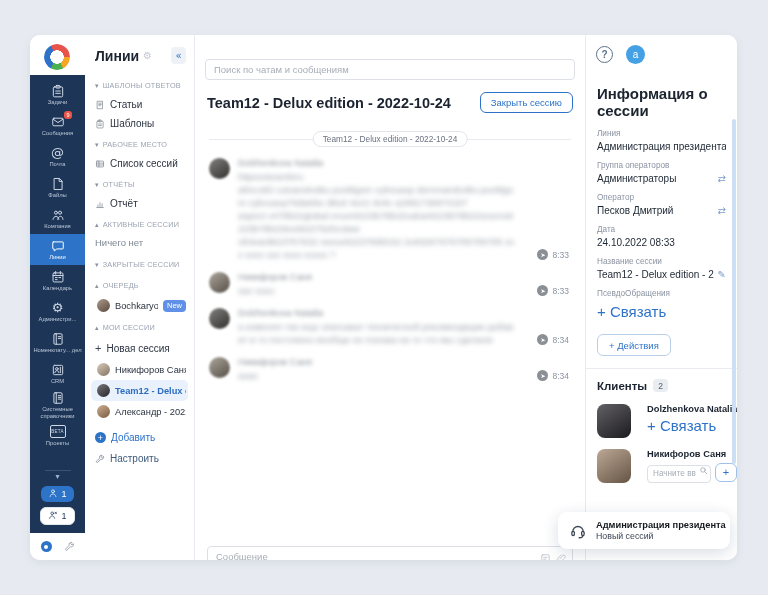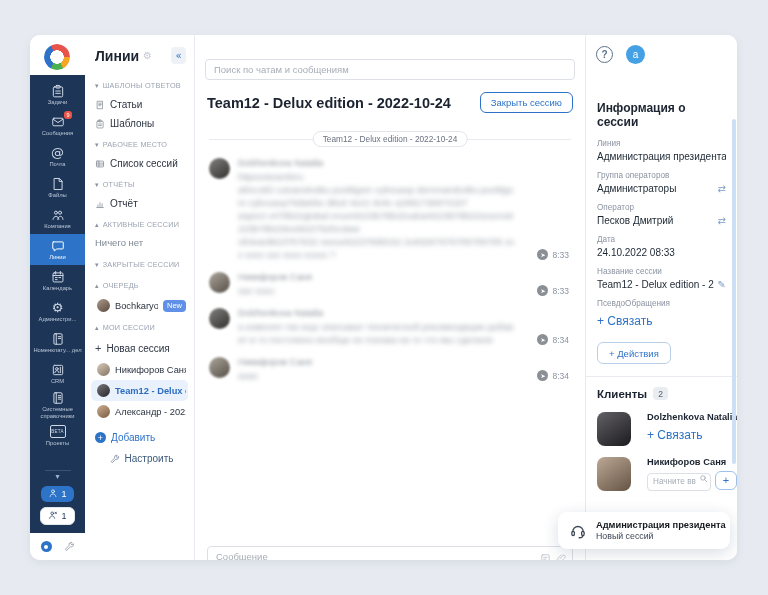--- a/index.html
+++ b/index.html
@@ -60,21 +60,21 @@
   .sb-session .sav { width:13px; height:13px; border-radius:50%; flex:0 0 auto;
                      background-image:linear-gradient(145deg,rgba(255,255,255,.3),rgba(0,0,0,.35)); }
   .sb-session .slb { white-space:nowrap; overflow:hidden; flex:1; }
   .sb-session.active { background:#e9f2fc; color:#2d6cbe; font-weight:bold; margin-left:-4px; padding-left:6px; }
   .badge-new { background:#6190e8; color:#fff; font-size:7.5px; border-radius:4px; padding:1.5px 4px; flex:0 0 auto; }
   .sb-new { display:flex; align-items:center; gap:5px; font-size:10px; color:#2b3340; padding:5px 0; cursor:pointer; }
   .sb-new .plus { font-size:11px; color:#3c4654; }
   .sb-add { display:flex; align-items:center; gap:5px; color:#2d72c8; font-size:10px; padding:10px 0 4px; cursor:pointer; }
   .sb-add .pc { width:11px; height:11px; border-radius:50%; background:#2d74c8; color:#fff; font-size:9px;
                 display:flex; align-items:center; justify-content:center; }
-  .sb-config { display:flex; align-items:center; gap:5px; color:#3d5a7a; font-size:10px; padding:6px 0; cursor:pointer;justify-content:center; }
+  .sb-config { display:flex; align-items:center; gap:5px; color:#3d5a7a; font-size:10px; padding:6px 0; cursor:pointer; }
   .sb-config svg { width:10px; height:10px; color:#6b7c92; }
 
   
   .center { position:absolute; left:165px; top:0; width:390px; height:525px; background:#fff; }
   .searchbar { padding:8px 10px 6px; }
   .searchbar input { width:100%; height:21px; border:1px solid #dcdfe5; border-radius:4px; font-size:9.5px;
                      padding:0 8px; color:#333; outline:none; font-family:inherit;margin-top:16px; }
   .searchbar input::placeholder { color:#a7adb7; }
   .chat-head { display:flex; align-items:center; justify-content:space-between; padding:6px 12px 9px; }
   .chat-title { font-size:14.5px; font-weight:bold; color:#1b2430; }
@@ -109,27 +109,27 @@
   .right { position:absolute; left:555px; top:0; width:152px; height:525px; background:#fff; border-left:1px solid #e8ebef; }
   .acct { display:flex; align-items:center; gap:7px; padding:10px 10px 9px; }
   .help-ic { width:17px; height:17px; border-radius:50%; border:1.4px solid #5b718c; color:#5b718c; font-size:10px;
              font-weight:bold; display:flex; align-items:center; justify-content:center; cursor:pointer; flex:0 0 auto; }
   .acct-av { width:19px; height:19px; border-radius:50%; background:#45a1e6; color:#fff; font-size:10px;
              display:flex; align-items:center; justify-content:center; flex:0 0 auto; margin-left:6px; }
   .acct-email { font-size:8.8px; font-weight:bold; color:#1b2430; white-space:nowrap; }
   .acct-email .dd { color:#6b7280; font-weight:normal; font-size:7px; }
   .acct-co { font-size:8px; color:#8b93a1; margin-top:1px; }
   .info { padding:4px 11px 0; }
-  .info-title { font-size:12px; font-weight:bold; color:#1b2430; margin:24px 0 10px; }
+  .info-title { font-size:15px; font-weight:bold; color:#1b2430; margin:8px 0 10px; }
   .fld { margin-bottom:9px; }
   .fld-label { font-size:8.2px; color:#8b93a1; margin-bottom:3px; }
   .fld-row { display:flex; align-items:center; justify-content:space-between; }
   .fld-value { font-size:10px; color:#1d2733; white-space:nowrap; overflow:hidden; }
   .fld-ic { color:#7d9ec9; font-size:10px; cursor:pointer; flex:0 0 auto; margin-left:4px; }
-  .link-blue { color:#2d72c8; font-size:12px; cursor:pointer; display:inline-block; margin-top:2px; }
+  .link-blue { color:#2d72c8; font-size:15px; cursor:pointer; display:inline-block; margin-top:2px; }
   .actions-btn { margin:4px 0 12px; border:1px solid #b9cfe8; color:#2d72c8; background:#fff; border-radius:6px;
                  font-size:9.5px; padding:4.5px 11px; cursor:pointer; font-family:inherit; }
   .hr { height:1px; background:#e8ebef; margin:0 -11px 10px; }
   .clients-head { display:flex; align-items:center; gap:6px; margin-bottom:12px; }
   .clients-title { font-size:11.5px; font-weight:bold; color:#1b2430; }
   .clients-count { background:#e9ecf0; color:#5b6470; font-size:8.5px; border-radius:4px; padding:1.5px 5px; }
   .client { display:flex; gap:16px; margin-bottom:11px; }
   .client .cav { width:34px; height:34px; border-radius:8px; flex:0 0 auto;
                  background-image:linear-gradient(145deg,rgba(255,255,255,.25),rgba(0,0,0,.4)); }
   .client .cname { font-size:9.3px; font-weight:bold; color:#1b2430; margin-bottom:3px; white-space:nowrap; }

